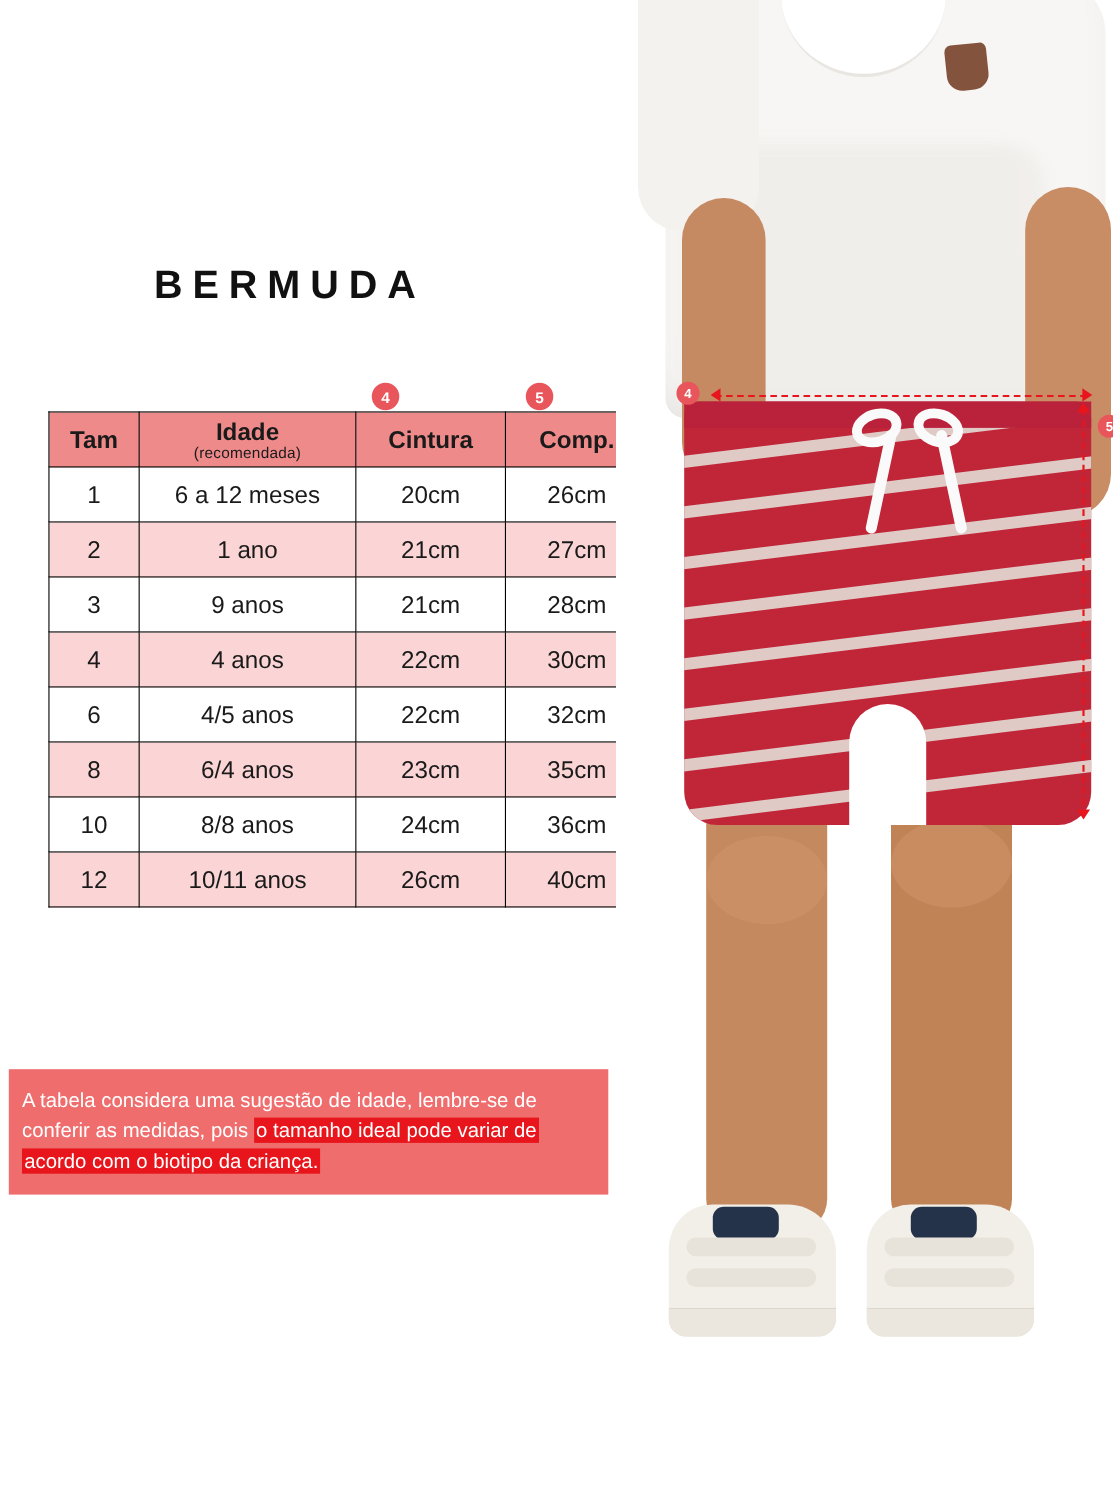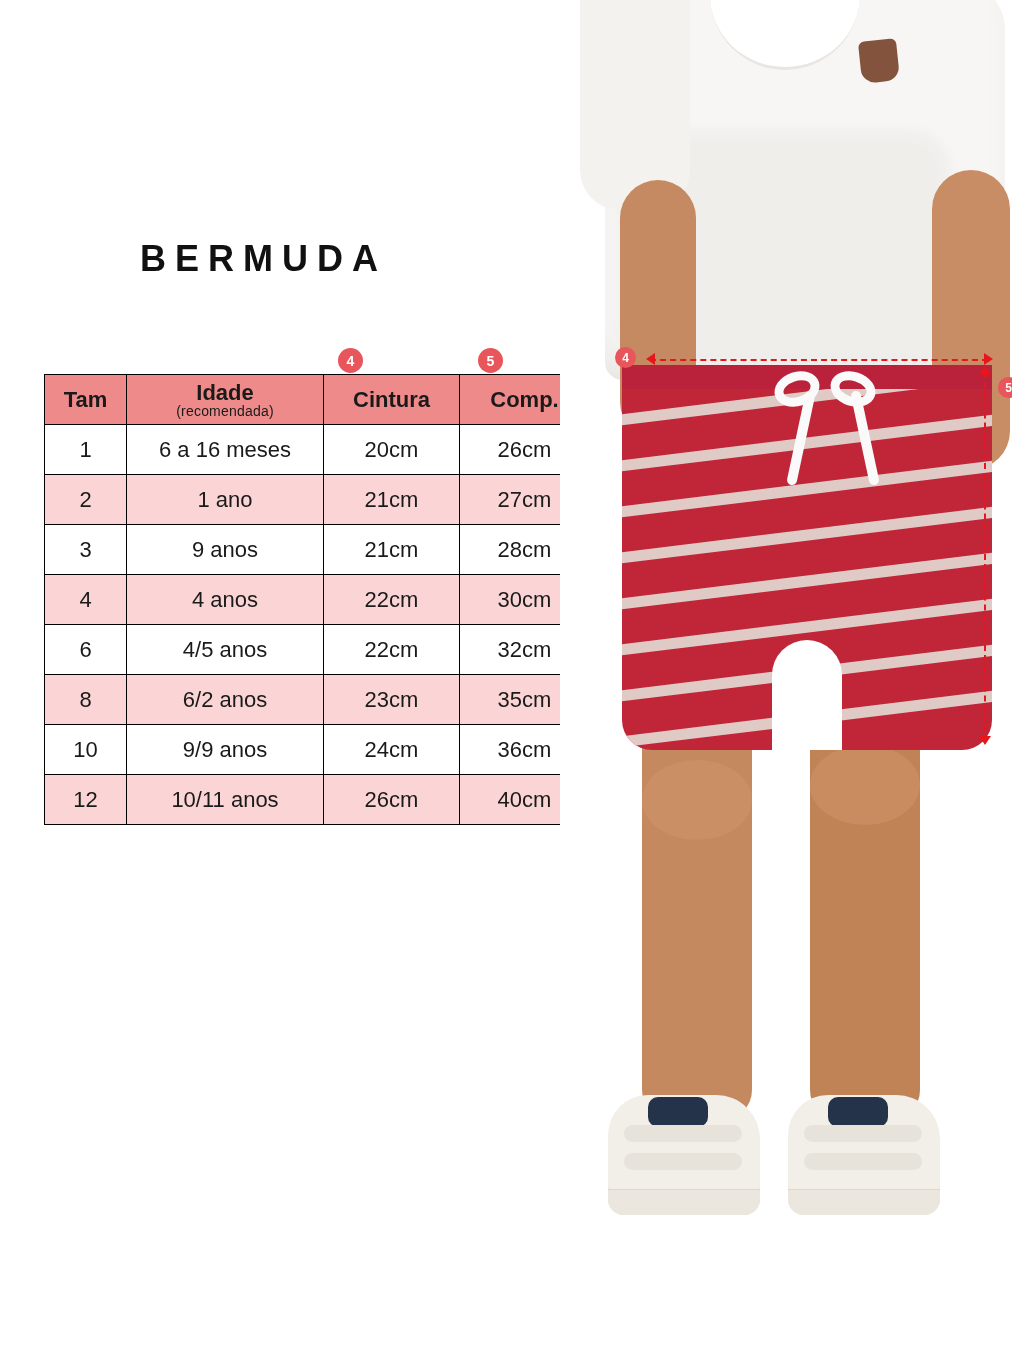--- a/index.html
+++ b/index.html
@@ -349,21 +349,21 @@
               <span>Idade</span>
               <span class="sub">(recomendada)</span>
             </th>
             <th>Cintura</th>
             <th>Comp.</th>
           </tr>
         </thead>
         <tbody>
           <tr>
             <td>1</td>
-            <td>6 a 16 meses</td>
+            <td>6 a 12 meses</td>
             <td>20cm</td>
             <td>26cm</td>
           </tr>
           <tr class="alt">
             <td>2</td>
             <td>1 ano</td>
             <td>21cm</td>
             <td>27cm</td>
           </tr>
           <tr>
@@ -379,40 +379,43 @@
             <td>30cm</td>
           </tr>
           <tr>
             <td>6</td>
             <td>4/5 anos</td>
             <td>22cm</td>
             <td>32cm</td>
           </tr>
           <tr class="alt">
             <td>8</td>
-            <td>6/2 anos</td>
+            <td>6/4 anos</td>
             <td>23cm</td>
             <td>35cm</td>
           </tr>
           <tr>
             <td>10</td>
-            <td>9/9 anos</td>
+            <td>8/8 anos</td>
             <td>24cm</td>
             <td>36cm</td>
           </tr>
           <tr class="alt">
             <td>12</td>
             <td>10/11 anos</td>
             <td>26cm</td>
             <td>40cm</td>
           </tr>
         </tbody>
       </table>
     </div>
 
+    <div class="note">
+      <span>A tabela considera uma sugestão de idade, lembre-se de conferir as medidas, pois </span><span class="hl">o tamanho ideal pode variar de acordo com o biotipo da criança.</span>
+    </div>
   </div>
 
   <div class="photo">
     <div class="photo-inner">
       <div class="bg"></div>
 
       <div class="torso"></div>
       <div class="tshirt-shadow"></div>
       <div class="sleeve-left"></div>
       <div class="neck"></div>

